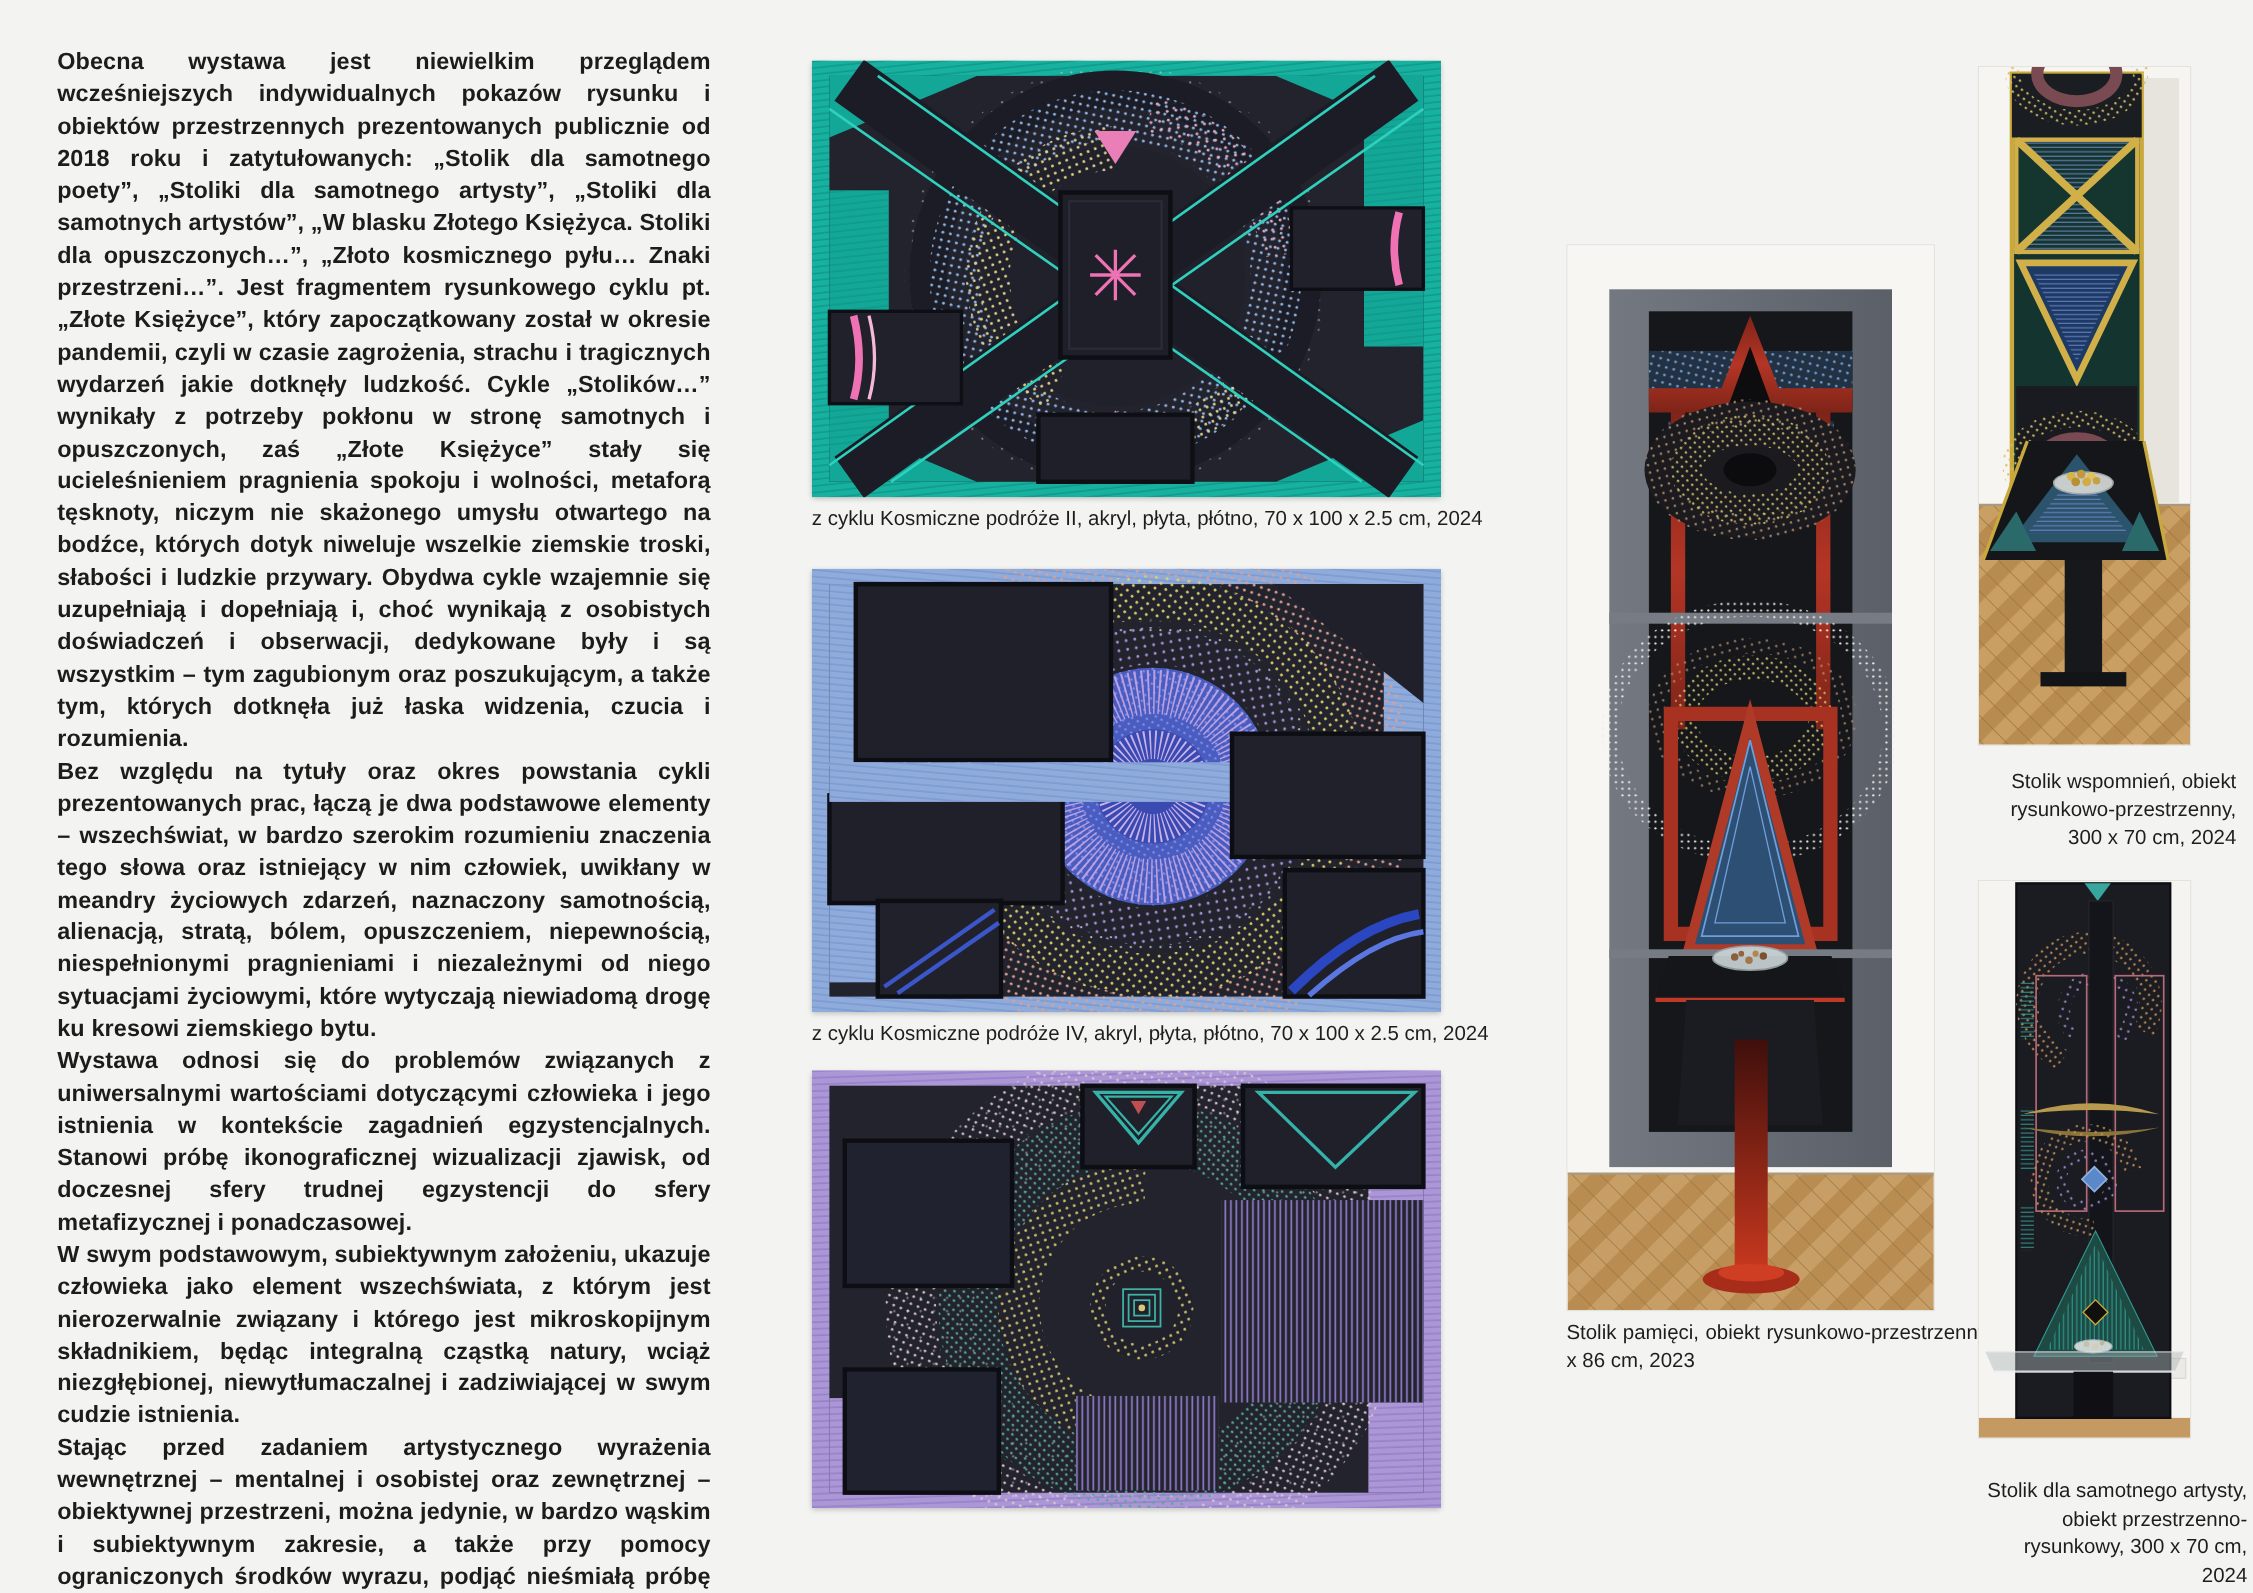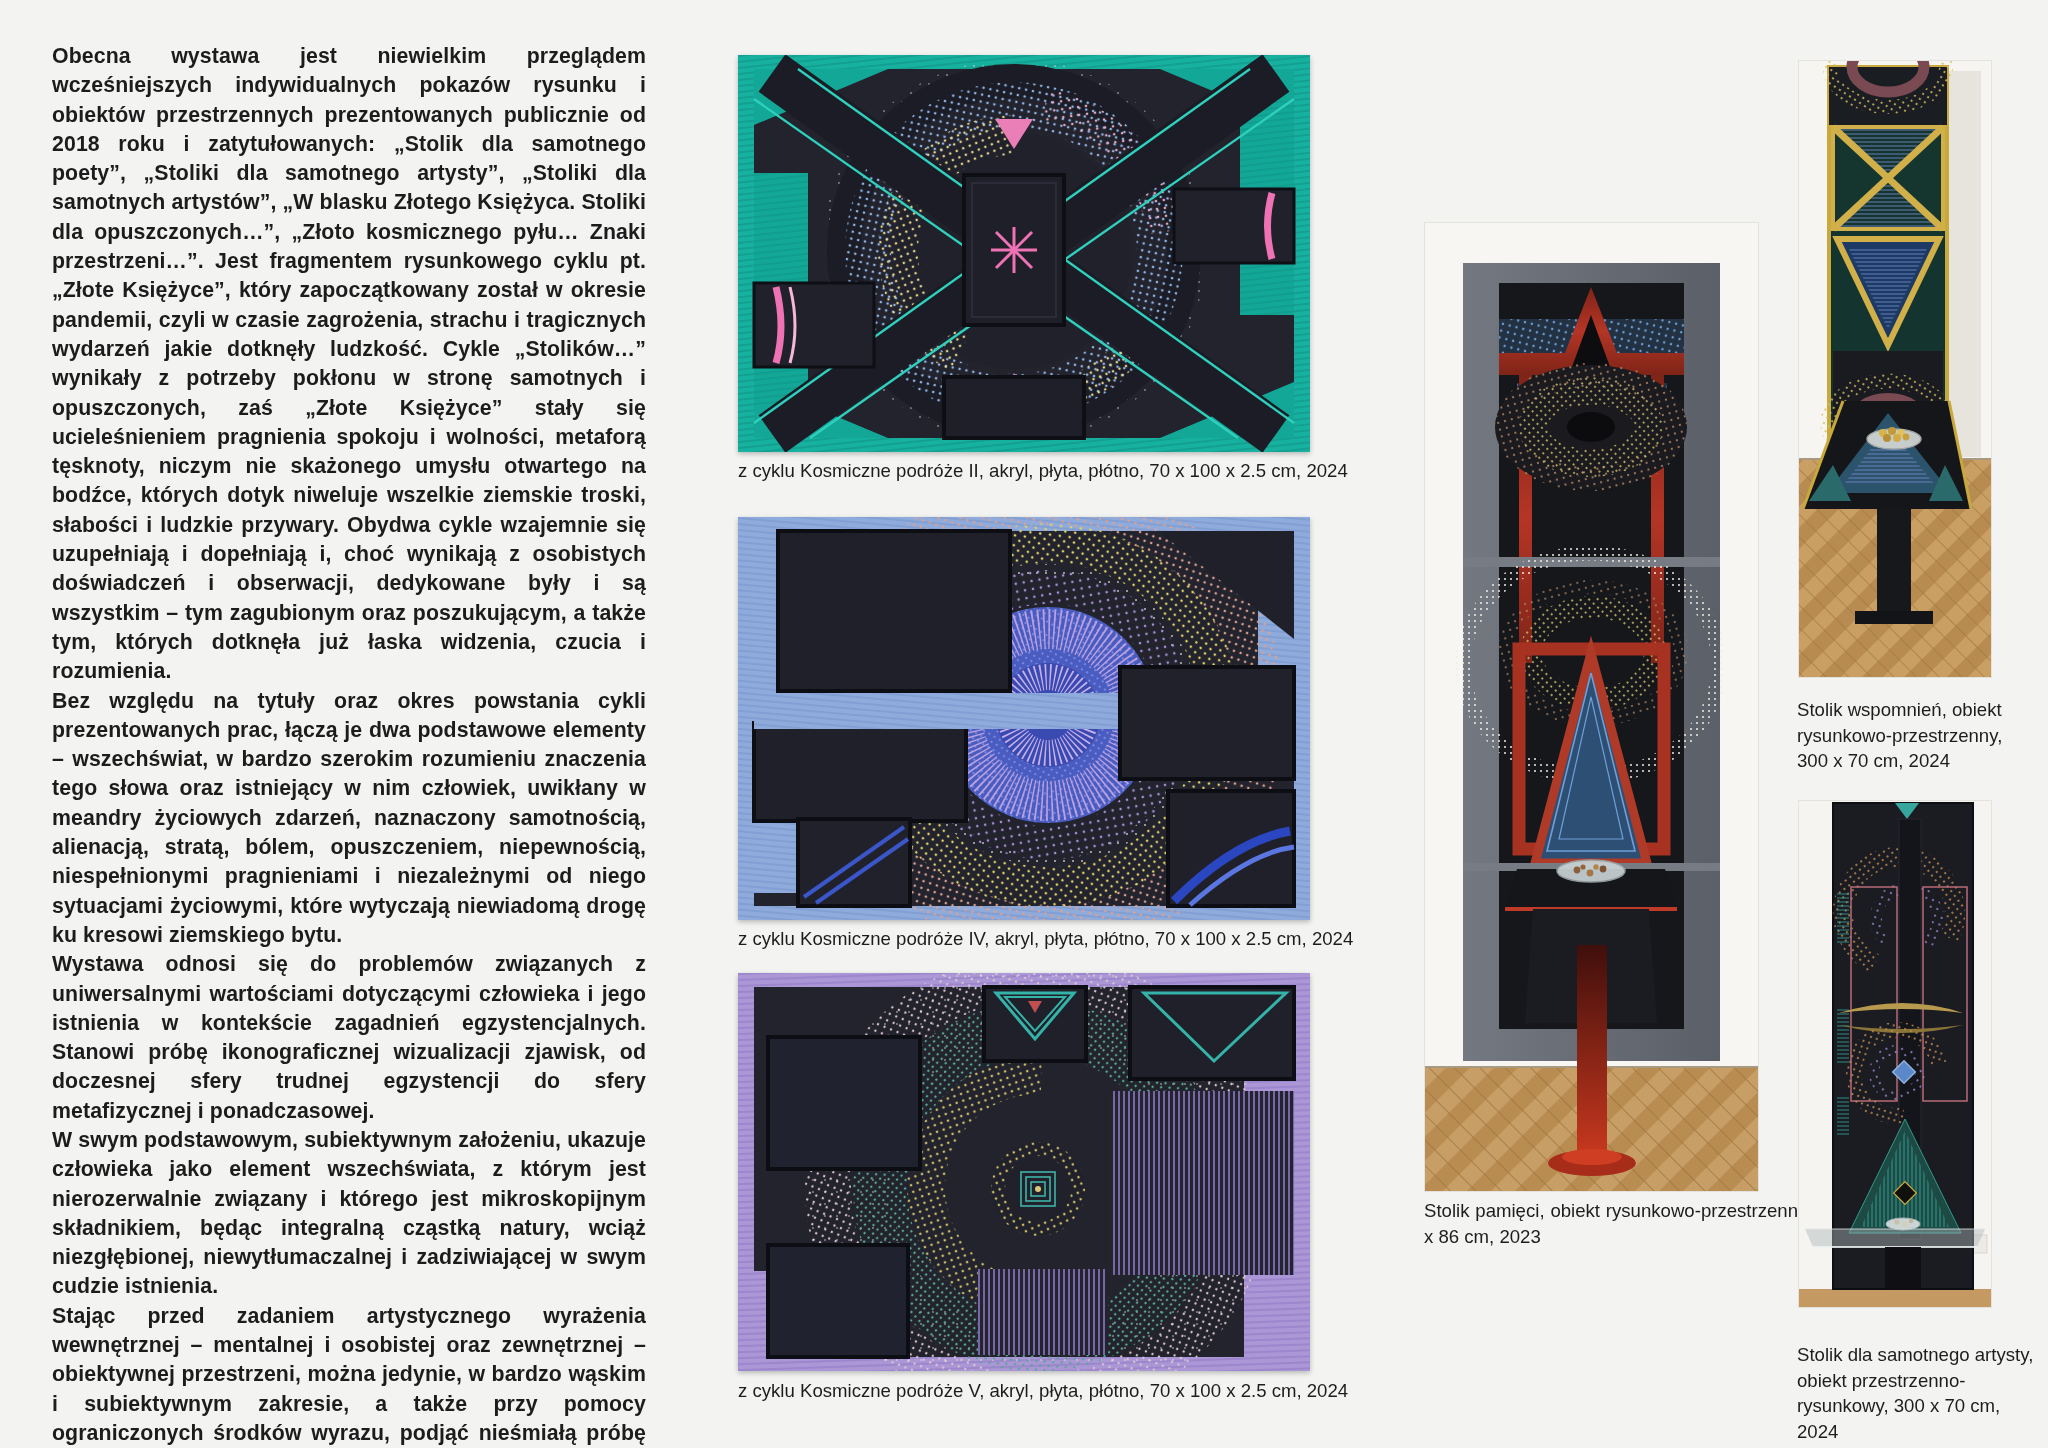--- a/index.html
+++ b/index.html
@@ -15,21 +15,21 @@
     letter-spacing:0.1px;
   }
   .essay p{margin:0;font-weight:bold;}
   figure{margin:0;padding:0;position:absolute;}
   .painting{box-shadow:0 2px 5px rgba(0,0,0,.25);}
   .photo{border:1px solid #e4e2dc;}
   figcaption{
     position:absolute;font-size:18.6px;line-height:25.5px;color:#1d1d1d;
   }
   .cap-center{left:0;right:0;text-align:center;white-space:nowrap;}
-  .cap-left{text-align:left;}
+  .cap-left{text-align:right;}
   svg{display:block;}
 </style>
 </head>
 <body>
 
 <main>
 
   <section class="essay">
     <p>Obecna wystawa jest niewielkim przeglądem wcześniejszych indywidualnych pokazów rysunku i obiektów przestrzennych prezentowanych publicznie od 2018 roku i zatytułowanych: „Stolik dla samotnego poety”, „Stoliki dla samotnego artysty”, „Stoliki dla samotnych artystów”, „W blasku Złotego Księżyca. Stoliki dla opuszczonych…”, „Złoto kosmicznego pyłu… Znaki przestrzeni…”. Jest fragmentem rysunkowego cyklu pt. „Złote Księżyce”, który zapoczątkowany został w okresie pandemii, czyli w czasie zagrożenia, strachu i tragicznych wydarzeń jakie dotknęły ludzkość. Cykle „Stolików…” wynikały z potrzeby pokłonu w stronę samotnych i opuszczonych, zaś „Złote Księżyce” stały się ucieleśnieniem pragnienia spokoju i wolności, metaforą tęsknoty, niczym nie skażonego umysłu otwartego na bodźce, których dotyk niweluje wszelkie ziemskie troski, słabości i ludzkie przywary. Obydwa cykle wzajemnie się uzupełniają i dopełniają i, choć wynikają z osobistych doświadczeń i obserwacji, dedykowane były i są wszystkim – tym zagubionym oraz poszukującym, a także tym, których dotknęła już łaska widzenia, czucia i rozumienia.</p>
     <p>Bez względu na tytuły oraz okres powstania cykli prezentowanych prac, łączą je dwa podstawowe elementy – wszechświat, w bardzo szerokim rozumieniu znaczenia tego słowa oraz istniejący w nim człowiek, uwikłany w meandry życiowych zdarzeń, naznaczony samotnością, alienacją, stratą, bólem, opuszczeniem, niepewnością, niespełnionymi pragnieniami i niezależnymi od niego sytuacjami życiowymi, które wytyczają niewiadomą drogę ku kresowi ziemskiego bytu.</p>
@@ -204,21 +204,20 @@
       <rect x="288" y="204" width="24" height="24" fill="none" stroke="#3fb3a8" stroke-width="1.6"></rect>
       <rect x="293" y="209" width="14" height="14" fill="none" stroke="#3fb3a8" stroke-width="1.6"></rect>
       <circle cx="300" cy="216" r="3" fill="#d9c878"></circle>
       <rect x="246" y="14" width="102" height="74" fill="#1f202a" stroke="#0d0e13" stroke-width="4"></rect>
       <polygon points="258,20 336,20 297,66" fill="none" stroke="#35b3a8" stroke-width="3"></polygon>
       <polygon points="267,24 327,24 297,58" fill="none" stroke="#35b3a8" stroke-width="2"></polygon>
       <polygon points="290,28 304,28 297,40" fill="#c05050"></polygon>
       <rect x="392" y="14" width="164" height="92" fill="#1f202a" stroke="#0d0e13" stroke-width="4"></rect>
       <polygon points="406,20 548,20 476,88" fill="none" stroke="#35b3a8" stroke-width="3"></polygon>
     </svg>
-    <figcaption class="cap-center" style="top:405px;">z cyklu Kosmiczne podróże V, akryl, płyta, płótno, 70 x 100 x 2.5 cm, 2024</figcaption>
   </figure>
 
   <figure style="left:1424px;top:222px;width:333px;">
     <svg class="photo" width="333" height="968" viewBox="0 0 333 968" aria-hidden="true">
       <defs>
         <linearGradient id="paG" x1="0" y1="0" x2="1" y2="0">
             <stop offset="0" stop-color="#747881"></stop>
             <stop offset="1" stop-color="#5b5f68"></stop>
           </linearGradient>
         <linearGradient id="paR" x1="0" y1="0" x2="0" y2="1">

